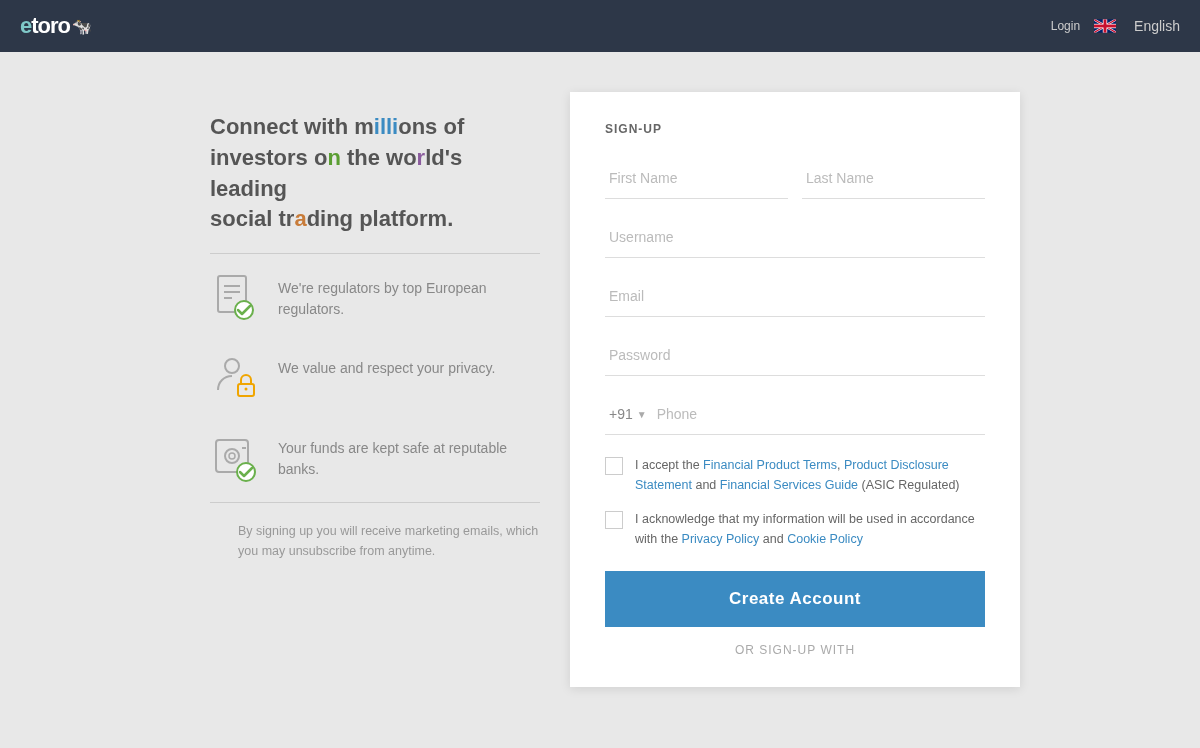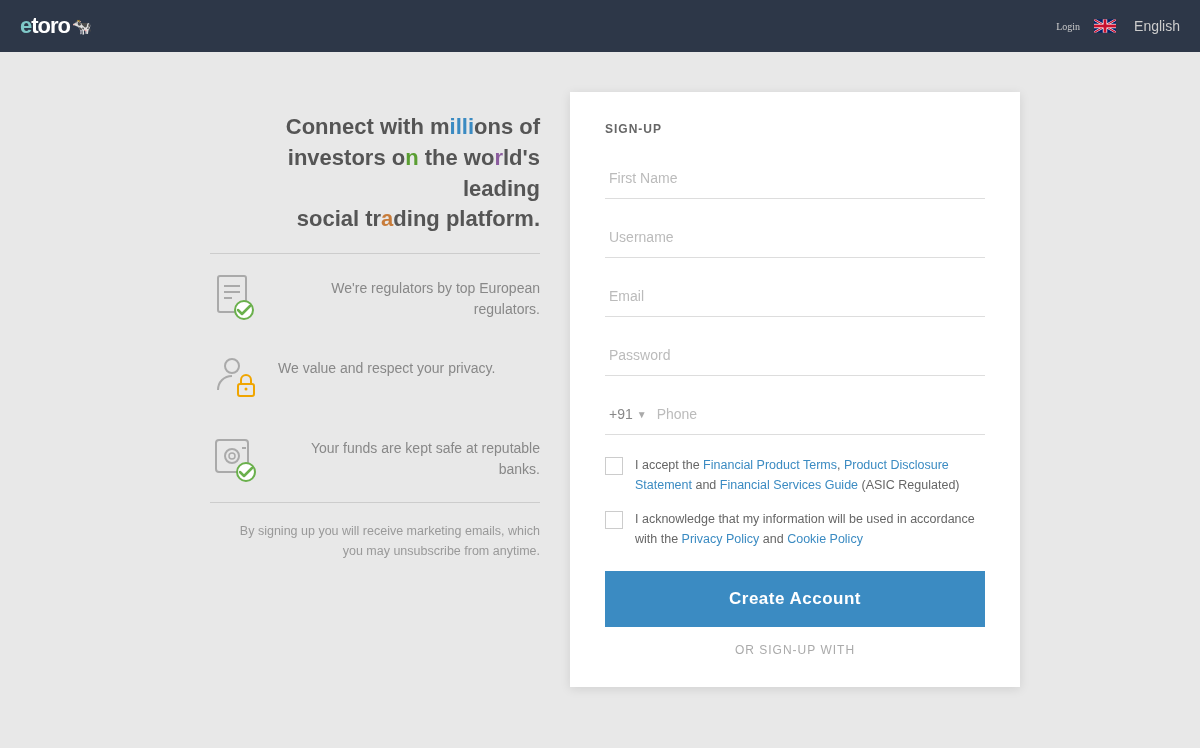--- a/index.html
+++ b/index.html
@@ -22,24 +22,23 @@
       font-weight: bold;
       letter-spacing: -1px;
     }
     .header-right {
       display: flex;
       align-items: center;
       gap: 14px;
     }
     .header-login {
       color: #ccc;
-      font-size: 10px;
+      font-size: 12px;
       cursor: pointer;
       text-decoration: none;
-      font-family: Liberation Serif, serif;
     }
     .header-lang {
       display: flex;
       align-items: center;
       gap: 18px;
       color: #ccc;
       font-size: 14px;
       cursor: pointer;
     }
 
@@ -49,21 +48,20 @@
       justify-content: center;
       padding: 40px 20px;
       gap: 0;
     }
 
     
     .left-panel {
       width: 390px;
       padding: 20px 30px;
       flex-shrink: 0;
-      text-align: right;
     }
     .headline {
       font-size: 22px;
       line-height: 1.4;
       color: #555;
       margin-bottom: 18px;
     }
     .headline span.blue { color: #3b8bc2; }
     .headline span.green { color: #5a9e32; }
     .headline span.purple { color: #8b5c9e; }
@@ -341,20 +339,23 @@
     <p class="marketing-note">By signing up you will receive marketing emails, which you may unsubscribe from anytime.</p>
   </div>
 
   <div class="form-card">
     <div class="signup-label">SIGN-UP</div>
 
     
     <div class="form-row">
       <div class="form-group">
         <input class="form-input" type="text" placeholder="First Name" style="">
+      </div>
+      <div class="form-group">
+        <input class="form-input" type="text" placeholder="Last Name" style="">
       </div>
     </div>
 
     <div class="form-spacer"></div>
 
     
     <div class="form-group">
       <input class="form-input" type="text" placeholder="Username" style="">
     </div>
 

